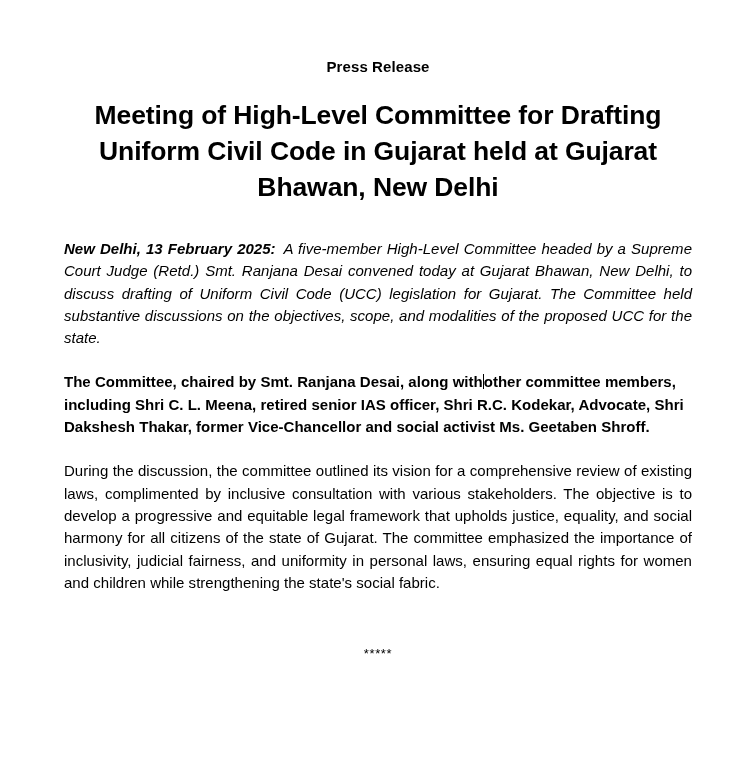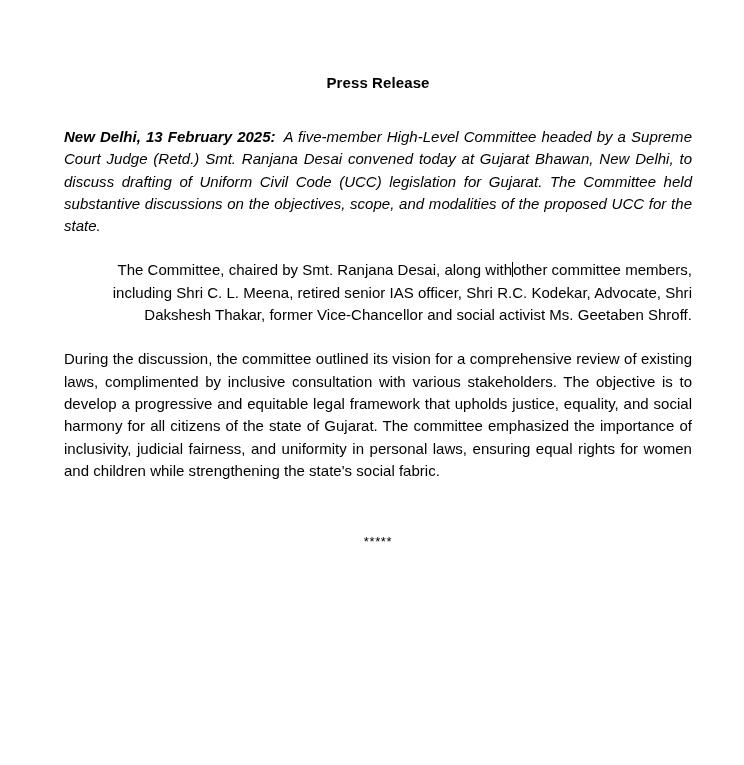--- a/index.html
+++ b/index.html
@@ -22,21 +22,20 @@
     background: #ffffff;
     box-sizing: border-box;
     overflow: hidden;
   }
 
   .content {
     position: absolute;
     left: 64px;
     top: 0;
     width: 628px;
-    margin-top: 16px;
   }
 
   .kicker {
     text-align: center;
     font-size: 15px;
     font-weight: bold;
     letter-spacing: 0.1px;
     margin: 0;
     padding-top: 57px;
     line-height: 20px;
@@ -54,21 +53,22 @@
 
   .para {
     font-size: 15px;
     line-height: 22.3px;
     margin: 0;
     text-align: justify;
     letter-spacing: 0.02px;
   }
 
   .para.ragged {
-    text-align: right;
+    text-align: left;
+    font-weight: bold;
   }
 
   .para + .para {
     margin-top: 22px;
   }
 
   #para-1 {
     margin-top: 33px;
     font-style: italic;
   }
@@ -102,20 +102,25 @@
   }
 </style>
 </head>
 <body>
 
 <div class="page">
   <div class="content">
 
     <p class="kicker">Press Release</p>
 
+    <h1 class="doc-title">
+      <span style="display: block;">Meeting of High-Level Committee for Drafting</span>
+      <span style="display: block;">Uniform Civil Code in Gujarat held at Gujarat</span>
+      <span style="display: block;">Bhawan, New Delhi</span>
+    </h1>
 
     <p class="para" id="para-1">
       <span class="dateline">New Delhi, 13 February 2025:</span><span class="dateline-gap"></span><span>A five-member High-Level Committee headed by a Supreme Court Judge (Retd.) Smt. Ranjana Desai convened today at Gujarat Bhawan, New Delhi, to discuss drafting of Uniform Civil Code (UCC) legislation for Gujarat. The Committee held substantive discussions on the objectives, scope, and modalities of the proposed UCC for the state.</span>
     </p>
 
     <p class="para ragged" id="para-2">
       <span>The Committee, chaired by Smt. Ranjana Desai, along with</span><span class="caret"></span><span>other committee members, including Shri C. L. Meena, retired senior IAS officer, Shri R.C. Kodekar, Advocate, Shri Dakshesh Thakar, former Vice-Chancellor and social activist Ms. Geetaben Shroff.</span>
     </p>
 
     <p class="para" id="para-3">During the discussion, the committee outlined its vision for a comprehensive review of existing laws, complimented by inclusive consultation with various stakeholders. The objective is to develop a progressive and equitable legal framework that upholds justice, equality, and social harmony for all citizens of the state of Gujarat. The committee emphasized the importance of inclusivity, judicial fairness, and uniformity in personal laws, ensuring equal rights for women and children while strengthening the state's social fabric.</p>

